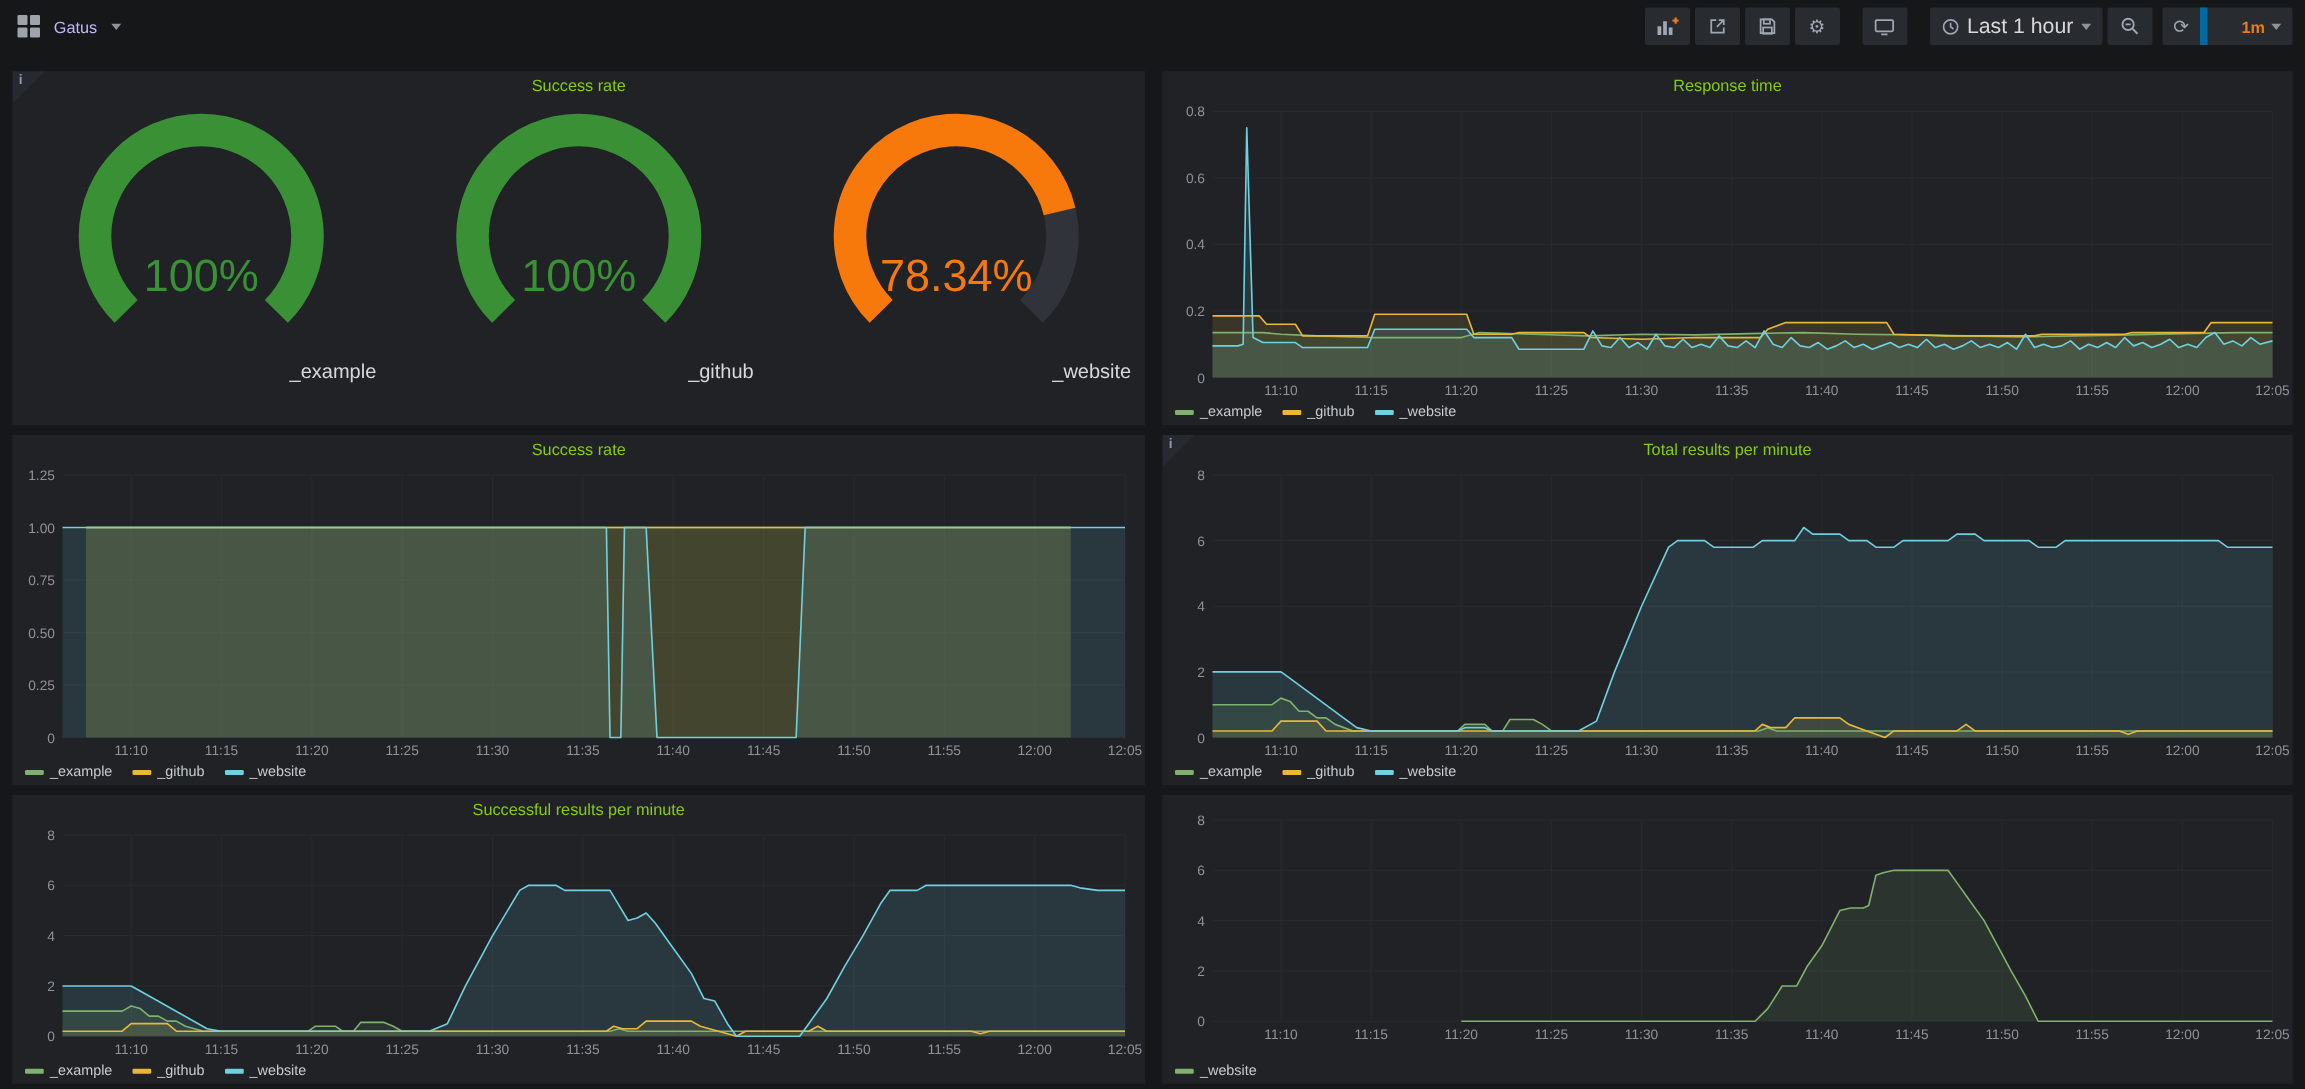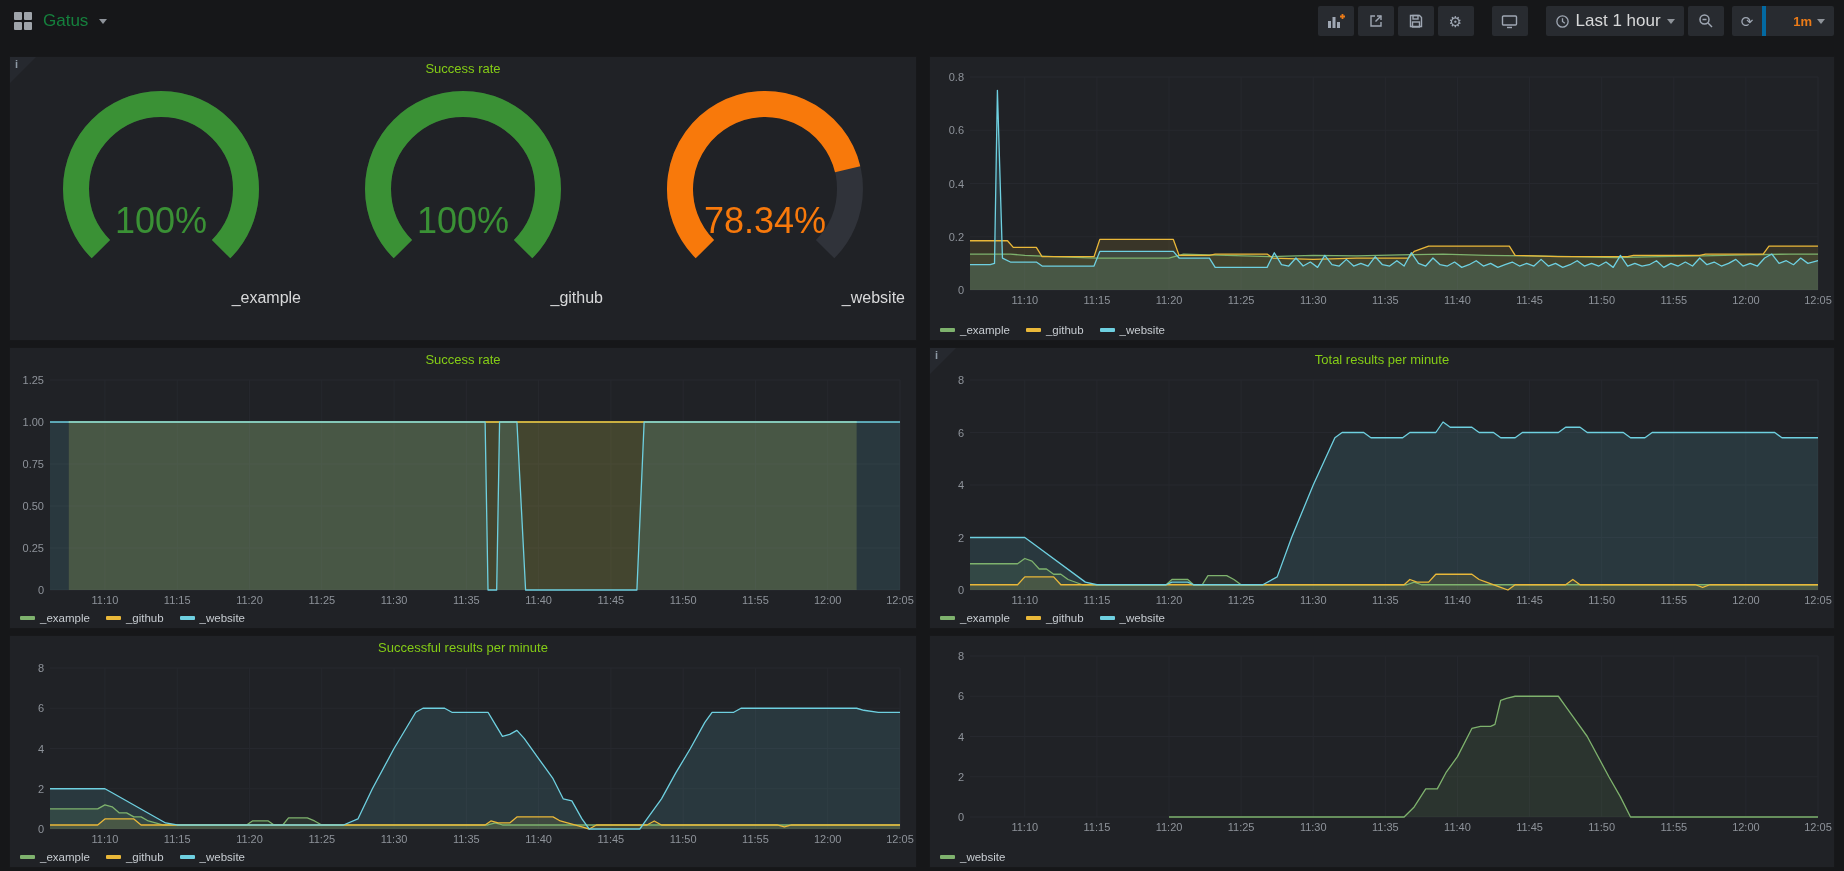--- a/index.html
+++ b/index.html
@@ -7,30 +7,30 @@
   body {
     background:#161719;
     font-family:"Liberation Sans","DejaVu Sans",sans-serif;
     color:#d8d9da;
   }
   
   .navbar{height:42px;display:flex;align-items:center;justify-content:space-between;padding:0 10px 0 14px;background:#161719;}
   .brand{display:flex;align-items:center;gap:11px;cursor:pointer;}
   .grid-icon{display:grid;grid-template-columns:8px 8px;grid-template-rows:8px 8px;gap:2px;}
   .grid-icon div{background:#9fa4aa;border-radius:1px;}
-  .brand-title{font-size:17px;color:#15803d;}
+  .brand-title{font-size:13px;color:#c4b5fd;}
   .caret{width:0;height:0;border-left:4px solid transparent;border-right:4px solid transparent;border-top:5px solid #8e939a;display:inline-block;}
   .nav-actions{display:flex;align-items:center;}
   .nav-btn{height:30px;min-width:36px;display:flex;align-items:center;justify-content:center;gap:6px;background:#282b30;border:none;border-radius:2px;color:#9fa7b3;font-size:13px;padding:0 9px;margin-left:4px;cursor:pointer;font-family:inherit;}
   .nav-btn svg{display:block;}
   .sep-l{margin-left:18px;}
   .picker-text{color:#d8d9da;font-size:17px;}
   .refresh-group{display:flex;align-items:stretch;background:#282b30;border-radius:2px;margin-left:8px;height:30px;}
   .refresh-group .seg{display:flex;align-items:center;gap:5px;padding:0 9px;cursor:pointer;}
-  .refresh-group .seg + .seg{border-left:4px solid #0369a1;padding-left:27px;}
+  .refresh-group .seg + .seg{border-left:6px solid #0369a1;padding-left:27px;}
   .refresh-label{font-size:13px;font-weight:700;}
   .glyph{font-size:15px;line-height:1;color:#9fa7b3;}
   
   .dashboard{padding:14px 9px 0 9px;display:grid;grid-template-columns:908px 906px;grid-template-rows:285px 282px 233px;gap:6px 12px;}
   .panel{background:#202226;border:1px solid #17181a;position:relative;display:flex;flex-direction:column;overflow:hidden;}
   .panel-title{height:24px;line-height:24px;text-align:center;font-size:13px;font-weight:500;color:#84cc16;flex:none;cursor:pointer;white-space:nowrap;}
   svg.chart{flex:1 1 auto;width:100%;display:block;}
   .legend{height:20px;flex:none;display:flex;align-items:center;gap:16px;padding-left:10px;font-size:11.5px;color:#c7ccd1;}
   .legend .item{display:flex;align-items:center;cursor:pointer;}
   .legend .dash{width:15px;height:4px;border-radius:1px;margin-right:5px;}
@@ -142,20 +142,21 @@
           <svg width="280" height="204" viewBox="0 0 280 204">
             <path d="M 79.89592359914344 164.10407640085654 A 85 85 0 1 1 200.10407640085654 164.10407640085654" stroke="#30333a" stroke-width="26" fill="none"></path>
             <path d="M 79.89592359914344 164.10407640085654 A 85 85 0 1 1 222.65767297205565 84.1831107677138" stroke="#f8790b" stroke-width="26" fill="none"></path>
             <text x="140" y="148" text-anchor="middle" font-size="36" font-weight="500" fill="#f8790b">78.34%</text>
           </svg>
           <div class="gauge-label">_website</div>
         </div>
       </div>
     </section>
     <section class="panel">
+      <div class="panel-title">Response time</div>
       <svg class="chart" viewBox="0 0 904 239">
         <line x1="94.80272108843538" y1="8" x2="94.80272108843538" y2="221" stroke="#26282e" stroke-width="1"></line>
         <text x="94.80272108843538" y="235" text-anchor="middle" font-size="11" fill="#8e939a">11:10</text>
         <line x1="166.91156462585036" y1="8" x2="166.91156462585036" y2="221" stroke="#26282e" stroke-width="1"></line>
         <text x="166.91156462585036" y="235" text-anchor="middle" font-size="11" fill="#8e939a">11:15</text>
         <line x1="239.0204081632653" y1="8" x2="239.0204081632653" y2="221" stroke="#26282e" stroke-width="1"></line>
         <text x="239.0204081632653" y="235" text-anchor="middle" font-size="11" fill="#8e939a">11:20</text>
         <line x1="311.1292517006803" y1="8" x2="311.1292517006803" y2="221" stroke="#26282e" stroke-width="1"></line>
         <text x="311.1292517006803" y="235" text-anchor="middle" font-size="11" fill="#8e939a">11:25</text>
         <line x1="383.23809523809524" y1="8" x2="383.23809523809524" y2="221" stroke="#26282e" stroke-width="1"></line>

